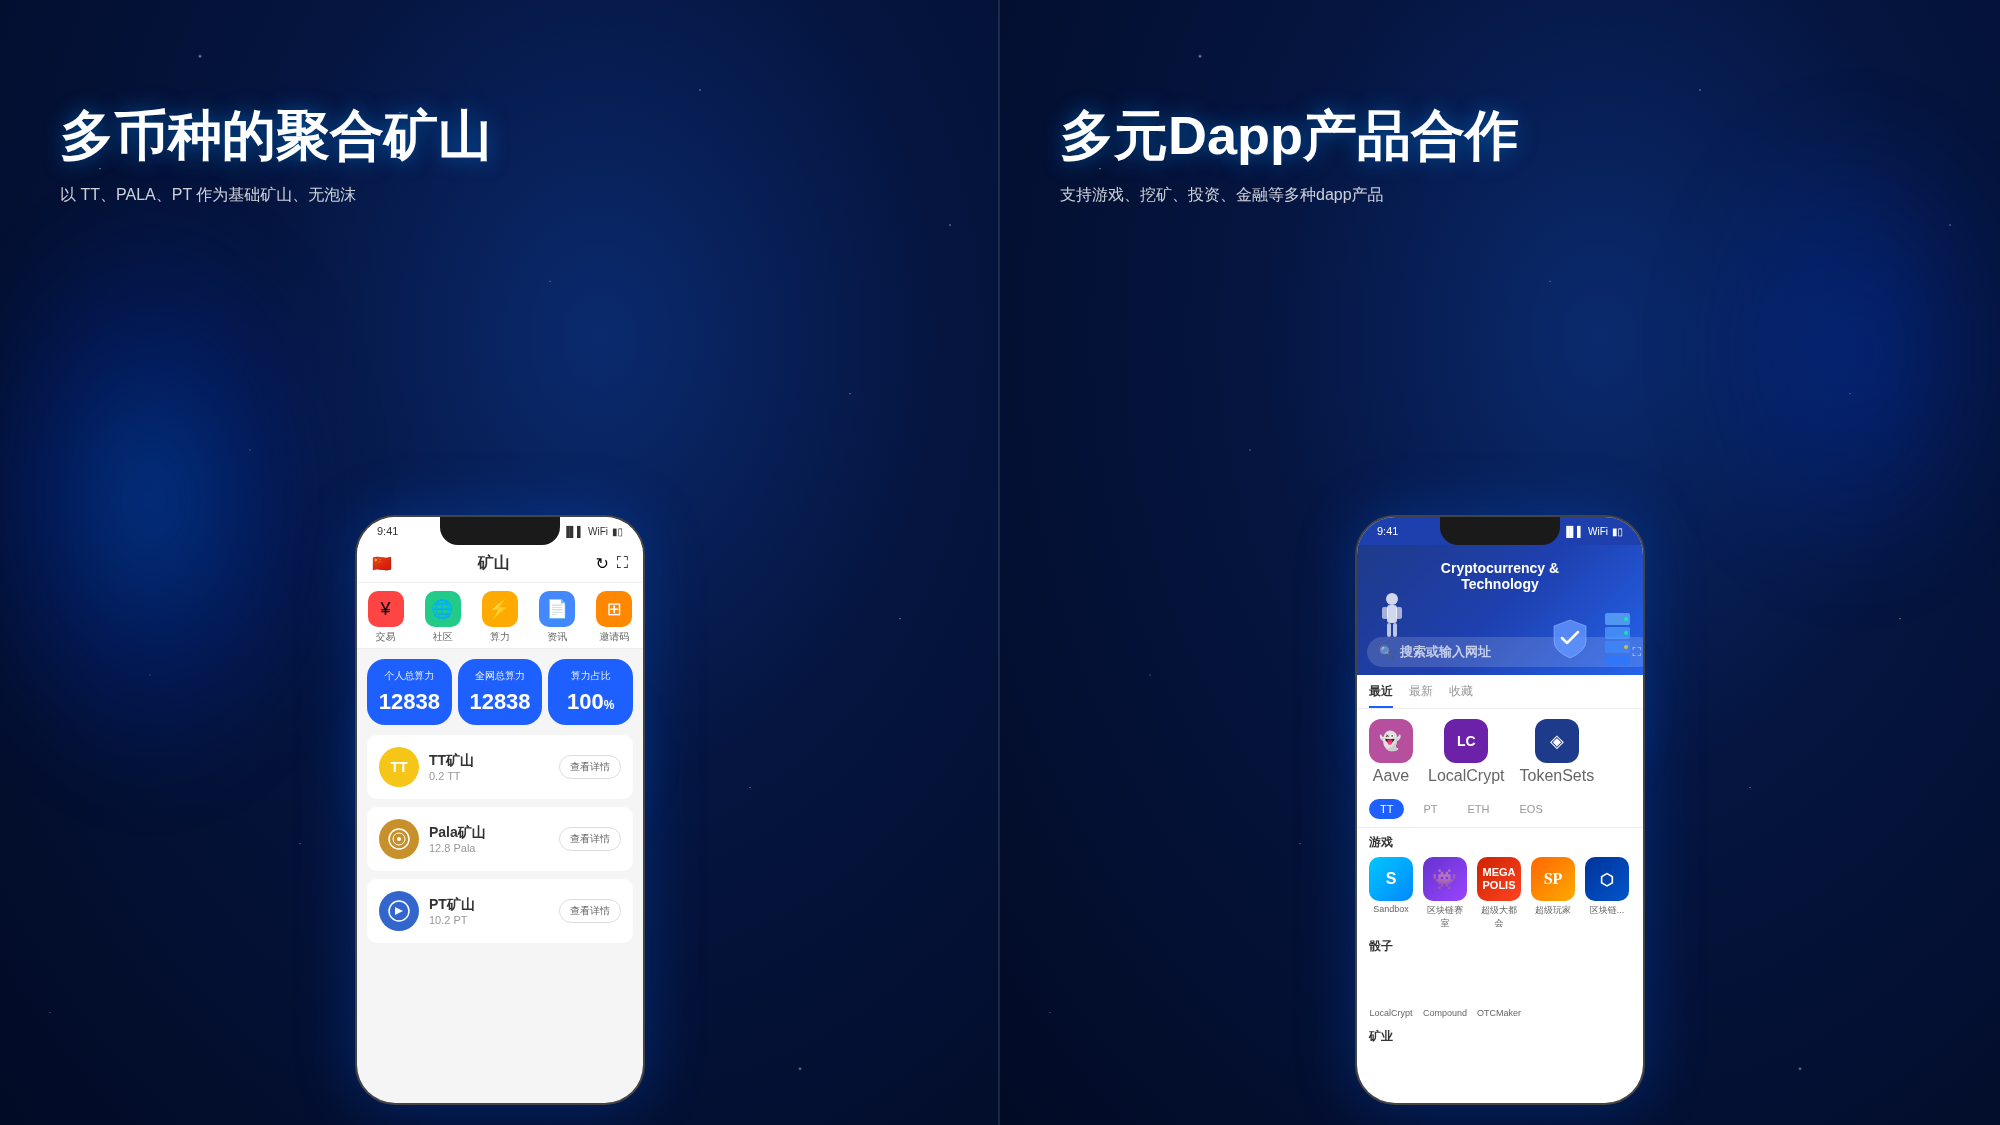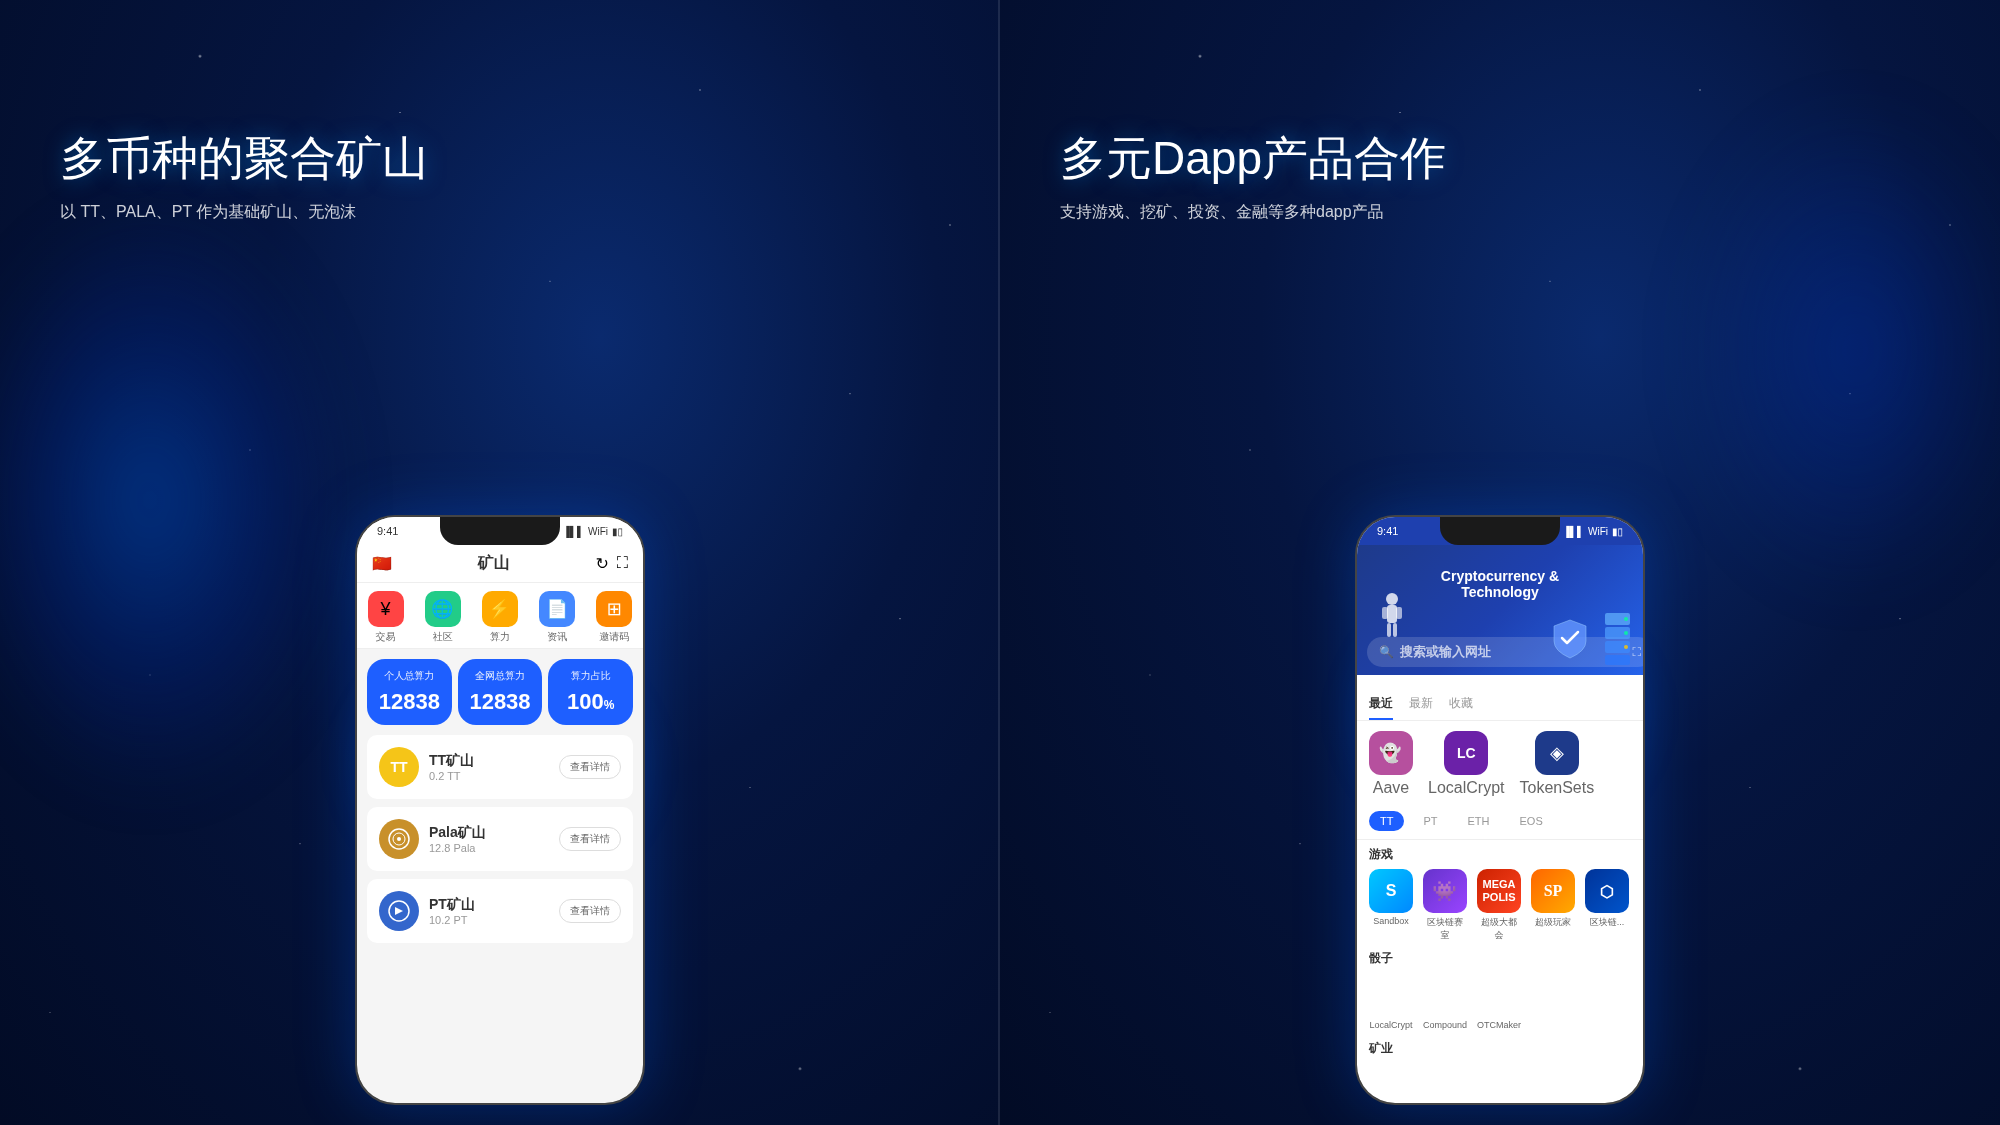--- a/index.html
+++ b/index.html
@@ -102,26 +102,25 @@
 
     
     .panel-title {
       position: absolute;
       top: 100px;
       left: 60px;
       color: white;
     }
 
     .panel-title h1 {
-      font-size: 46px;
-      font-weight: 400;
+      font-size: 54px;
+      font-weight: 700;
       color: white;
       margin-bottom: 12px;
       text-shadow: 0 0 20px rgba(0,150,255,0.5);
-      margin-top: 28px;
     }
 
     .panel-title p {
       font-size: 16px;
       color: rgba(255,255,255,0.8);
     }
 
     
     .divider {
       position: absolute;
@@ -338,21 +337,21 @@
       display: flex;
       justify-content: space-between;
       align-items: center;
       padding: 0 20px;
       font-size: 11px;
       color: white;
     }
 
     .dapp-hero {
       background: linear-gradient(135deg, #1e3a8a 0%, #1e40af 50%, #2563eb 100%);
-      padding: 23px;
+      padding: 15px;
       display: flex;
       flex-direction: column;
       align-items: center;
       position: relative;
       height: 130px;
       overflow: hidden;
     }
 
     .dapp-hero-title {
       font-size: 14px;
@@ -375,21 +374,21 @@
     }
 
     .dapp-search-input {
       flex: 1;
       font-size: 13px;
       color: rgba(255,255,255,0.7);
       font-weight: bold;
     }
 
     .dapp-tabs-section {
-      padding: 20px 12px 0;
+      padding: 8px 12px 0;
       background: white;
       border-bottom: 1px solid #eee;
     }
 
     .dapp-tabs {
       display: flex;
       gap: 16px;
     }
 
     .dapp-tab {

